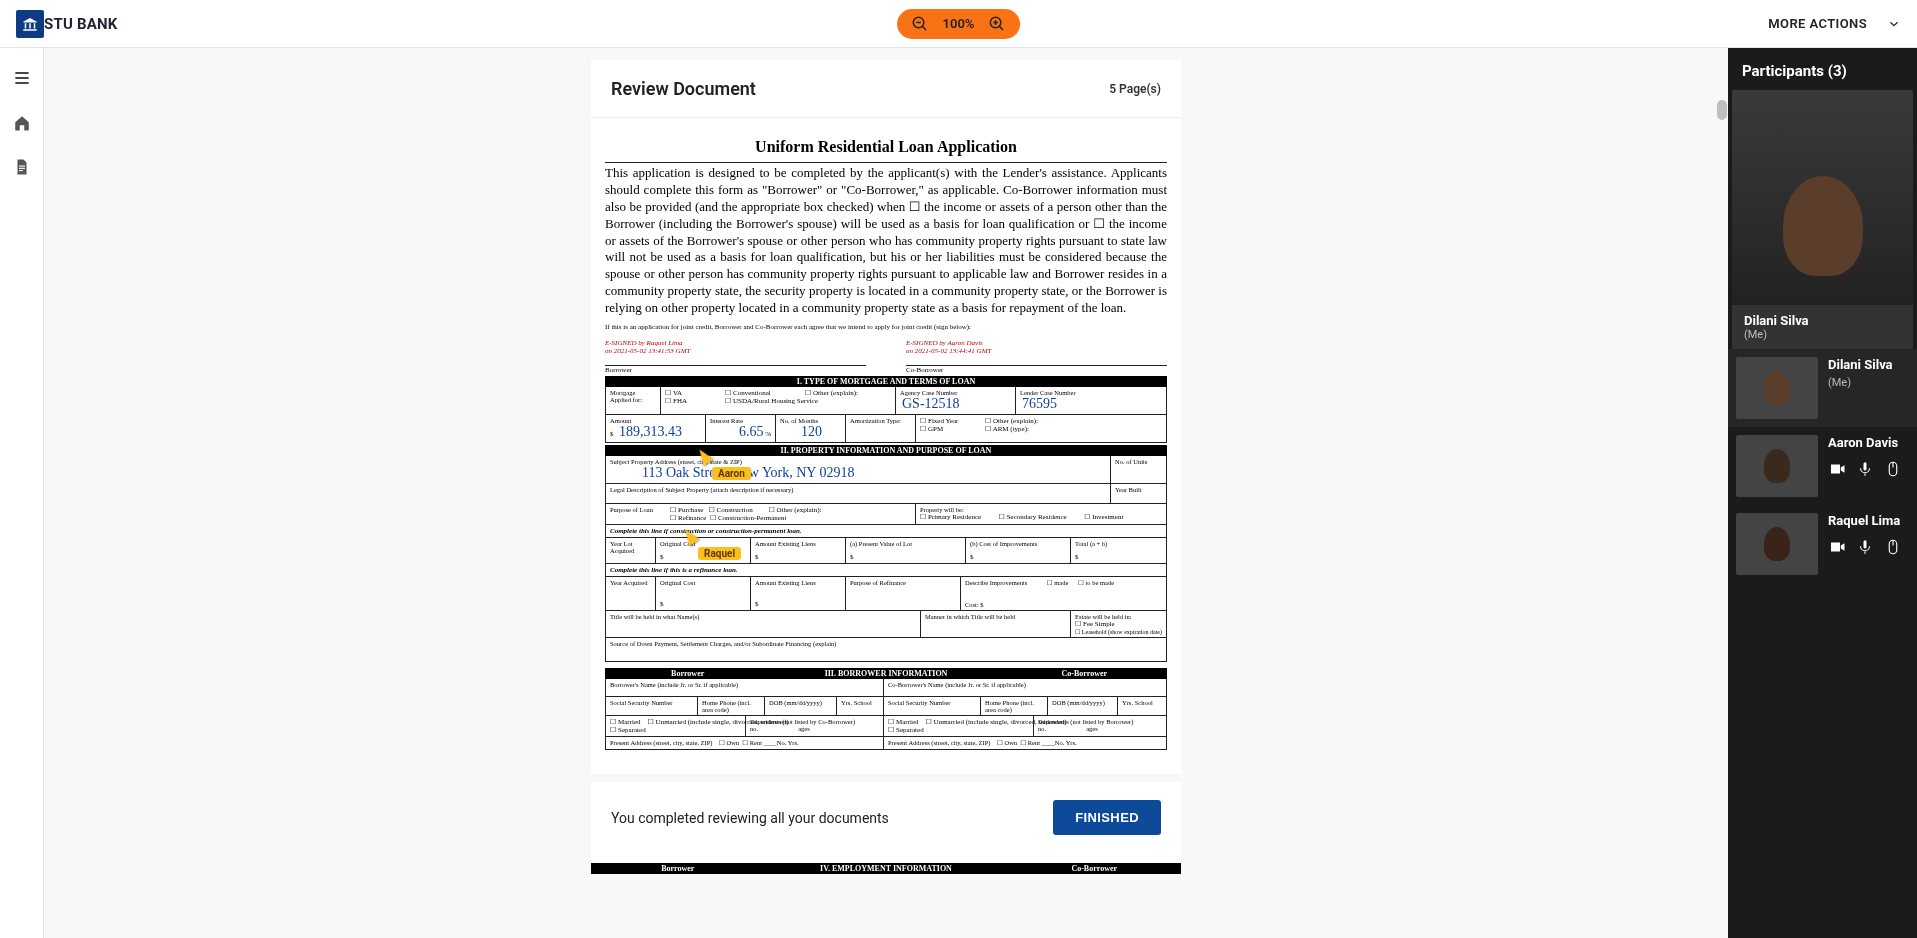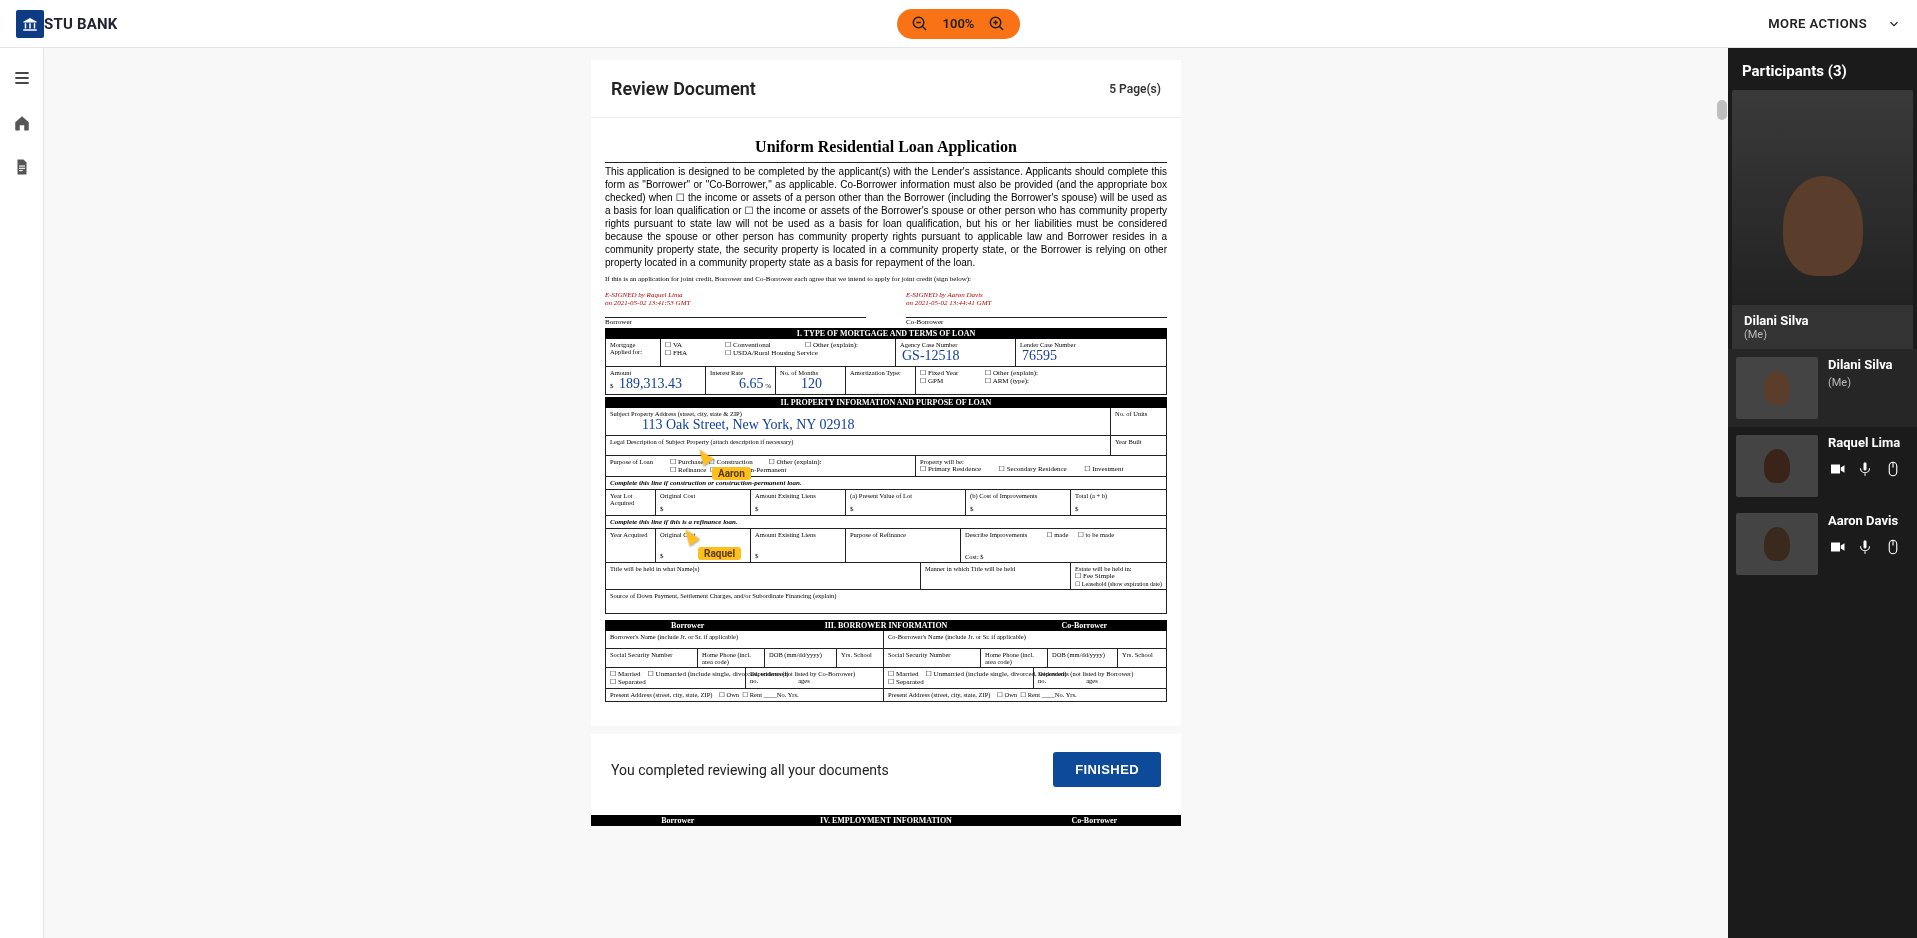--- a/index.html
+++ b/index.html
@@ -23,21 +23,21 @@
   .doc-area { flex: 1; background: #f8f8f8; overflow: auto; position: relative; }
   .doc-scroll-thumb { position: absolute; right: 1px; top: 52px; width: 10px; height: 20px; background: #bfbfbf; border-radius: 5px; }
   .doc-card { width: 590px; margin: 12px auto 52px; }
   .doc-header { background: #fff; padding: 18px 20px; display: flex; align-items: center; border-bottom: 1px solid #eee; }
   .doc-title { font-size: 18px; font-weight: 600; color: #222; }
   .page-count { margin-left: auto; font-size: 12px; font-weight: 600; color: #333; }
 
   .doc-page { background: #fff; padding: 16px 14px 24px; font-size: 8px; color: #000; }
   .form-title { text-align: center; font-family: "Times New Roman", serif; font-weight: 700; font-size: 16px; margin: 4px 0 6px; }
   .form-title-underline { border-bottom: 1px solid #222; margin-bottom: 2px; }
-  .intro { font-family: Liberation Sans, sans-serif; font-size: 10px; line-height: 1.3; text-align: justify; }
+  .intro { font-family: Liberation Serif, serif; font-size: 13px; line-height: 1.3; text-align: justify; }
   .sub-intro { font-family: "Times New Roman", serif; font-size: 7px; margin-top: 6px; }
   .sig-row { display: flex; gap: 40px; margin-top: 8px; font-family: "Times New Roman", serif; font-size: 7px; }
   .sig-block { flex: 1; }
   .sig-block .sig-text { color: #b00; font-style: italic; }
   .sig-block .sig-line { border-bottom: 1px solid #222; margin-top: 10px; }
   .sig-label { font-size: 7px; }
 
   .section-bar { background: #000; color: #fff; font-family: "Times New Roman", serif; font-weight: 700; font-size: 8px; text-align: center; padding: 1px 0; margin-top: 2px; }
   .form-grid { font-family: "Times New Roman", serif; font-size: 7px; border: 1px solid #222; border-top: none; }
   .fg-row { display: flex; border-bottom: 1px solid #222; }
@@ -471,20 +471,48 @@
             <svg class="ic" viewBox="0 0 24 24" fill="none">
               <rect x="7" y="3" width="10" height="18" rx="5" stroke="#fff" stroke-width="1.5"></rect>
               <line x1="12" y1="3" x2="12" y2="10" stroke="#fff" stroke-width="1.5"></line>
             </svg>
           </span>
       </div>
     </div>
 
     <div class="p-item">
       <div class="p-thumb">
+          <div class="head-sm" style="background:#3a2a1e"></div>
+        </div>
+      <div class="p-info">
+        <div class="p-name">Aaron Davis</div>
+        <div class="p-ctrls">
+          <span>
+              <svg class="ic" viewBox="0 0 24 24" fill="#fff">
+                <path d="M4 6h12v12H4zM17 10l5-3v10l-5-3z"></path>
+              </svg>
+            </span>
+          <span>
+              <svg class="ic" viewBox="0 0 24 24" fill="#fff">
+                <rect x="10" y="3" width="4" height="11" rx="2"></rect>
+                <path d="M6 11a6 6 0 0012 0M12 18v3" stroke="#fff" stroke-width="1.5" fill="none"></path>
+              </svg>
+            </span>
+          <span>
+              <svg class="ic" viewBox="0 0 24 24" fill="none">
+                <rect x="7" y="3" width="10" height="18" rx="5" stroke="#fff" stroke-width="1.5"></rect>
+                <line x1="12" y1="3" x2="12" y2="10" stroke="#fff" stroke-width="1.5"></line>
+              </svg>
+            </span>
+        </div>
+      </div>
+    </div>
+
+    <div class="p-item">
+      <div class="p-thumb">
           <div class="head-sm" style="background:#3a2318"></div>
         </div>
       <div class="p-info">
         <div class="p-name">Raquel Lima</div>
         <div class="p-ctrls">
           <span>
               <svg class="ic" viewBox="0 0 24 24" fill="#fff">
                 <path d="M4 6h12v12H4zM17 10l5-3v10l-5-3z"></path>
               </svg>
             </span>
@@ -496,42 +524,14 @@
             </span>
           <span>
               <svg class="ic" viewBox="0 0 24 24" fill="none">
                 <rect x="7" y="3" width="10" height="18" rx="5" stroke="#fff" stroke-width="1.5"></rect>
                 <line x1="12" y1="3" x2="12" y2="10" stroke="#fff" stroke-width="1.5"></line>
               </svg>
             </span>
         </div>
       </div>
     </div>
-
-    <div class="p-item">
-      <div class="p-thumb">
-          <div class="head-sm" style="background:#3a2a1e"></div>
-        </div>
-      <div class="p-info">
-        <div class="p-name">Aaron Davis</div>
-        <div class="p-ctrls">
-          <span>
-              <svg class="ic" viewBox="0 0 24 24" fill="#fff">
-                <path d="M4 6h12v12H4zM17 10l5-3v10l-5-3z"></path>
-              </svg>
-            </span>
-          <span>
-              <svg class="ic" viewBox="0 0 24 24" fill="#fff">
-                <rect x="10" y="3" width="4" height="11" rx="2"></rect>
-                <path d="M6 11a6 6 0 0012 0M12 18v3" stroke="#fff" stroke-width="1.5" fill="none"></path>
-              </svg>
-            </span>
-          <span>
-              <svg class="ic" viewBox="0 0 24 24" fill="none">
-                <rect x="7" y="3" width="10" height="18" rx="5" stroke="#fff" stroke-width="1.5"></rect>
-                <line x1="12" y1="3" x2="12" y2="10" stroke="#fff" stroke-width="1.5"></line>
-              </svg>
-            </span>
-        </div>
-      </div>
-    </div>
   </div>
 </div>
 
 </body></html>

